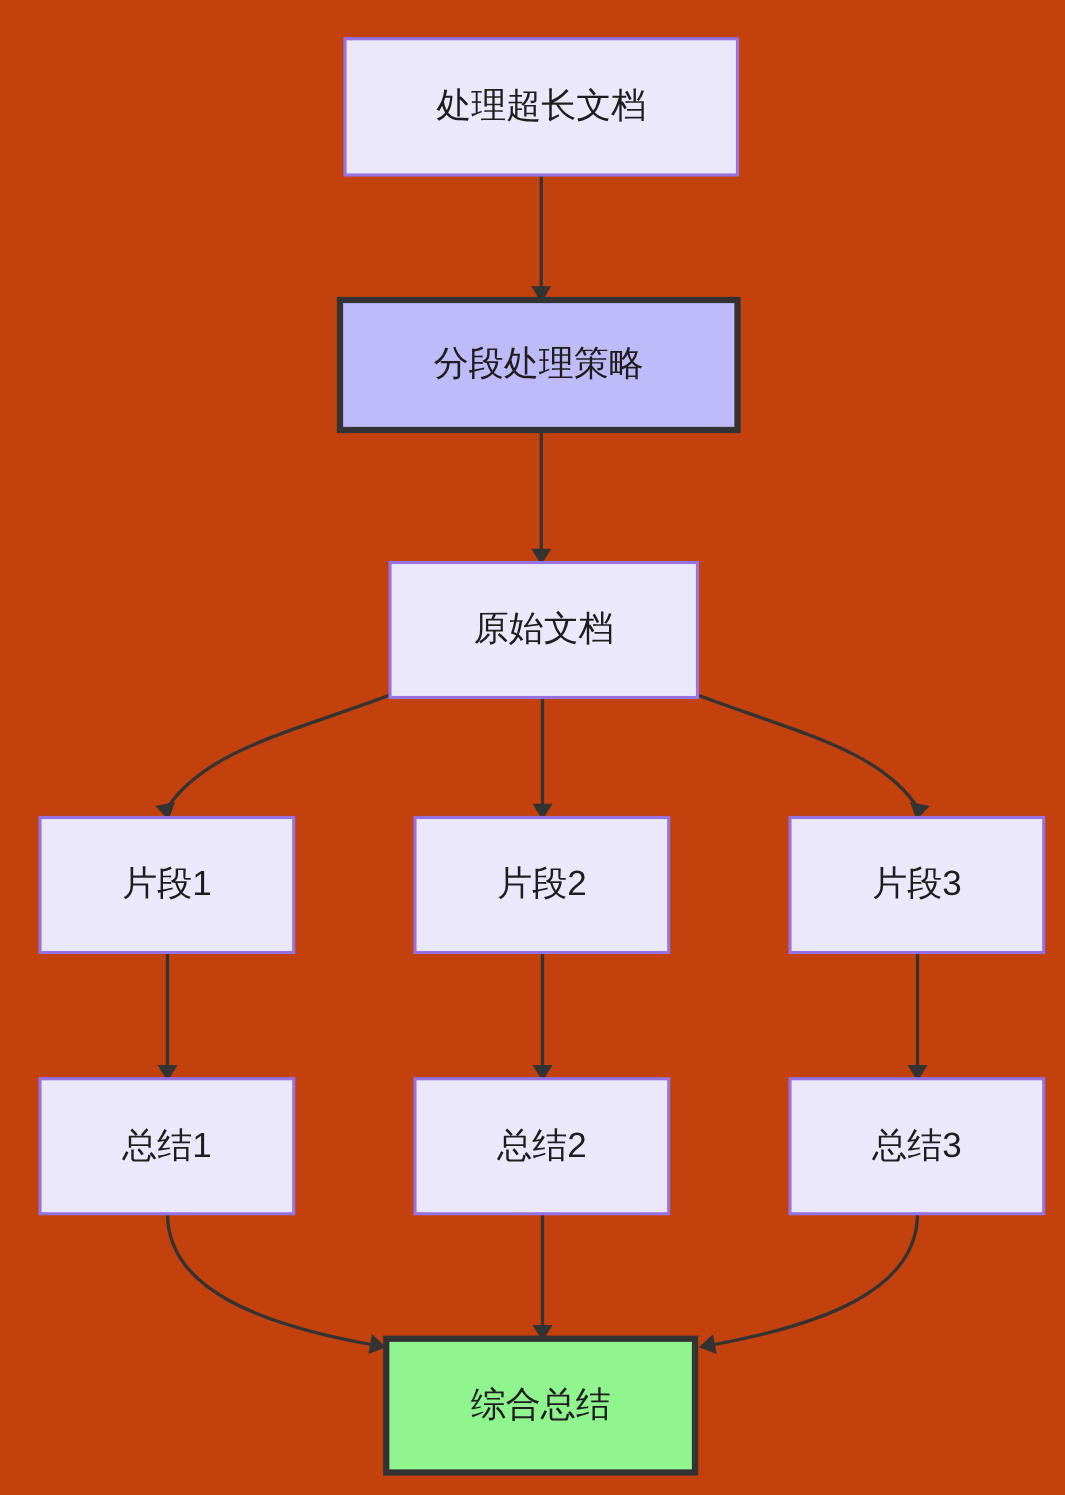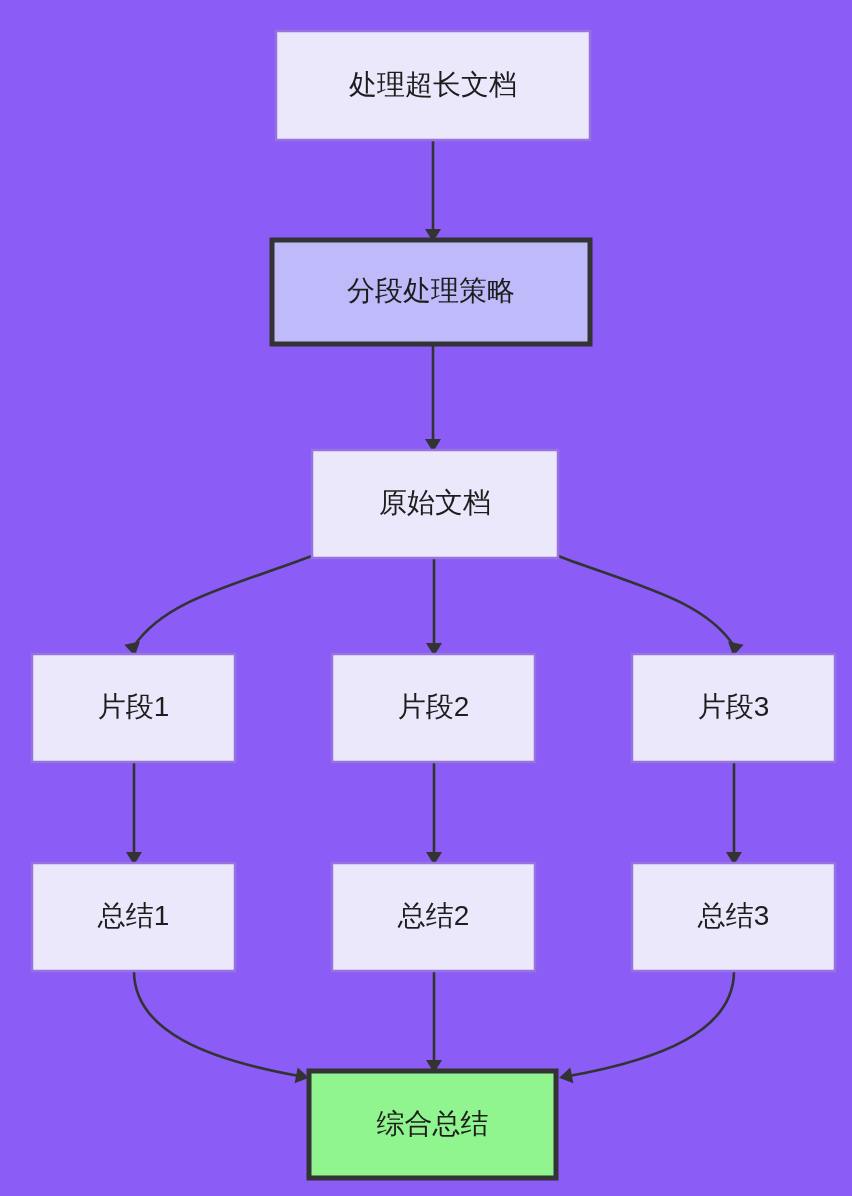--- a/index.html
+++ b/index.html
@@ -7,21 +7,21 @@
     padding: 0;
     background: #ffffff;
   }
   body {
     font-family: "Liberation Sans", "DejaVu Sans", sans-serif;
   }
   #flowchart-root {
     position: relative;
     width: 852px;
     height: 1196px;
-    background: #8b5cf6;
+    background: #c2410c;
     overflow: hidden;
   }
   #flow-svg {
     display: block;
     width: 852px;
     height: 1196px;
   }
   .node-rect {
     stroke-linejoin: miter;
   }

